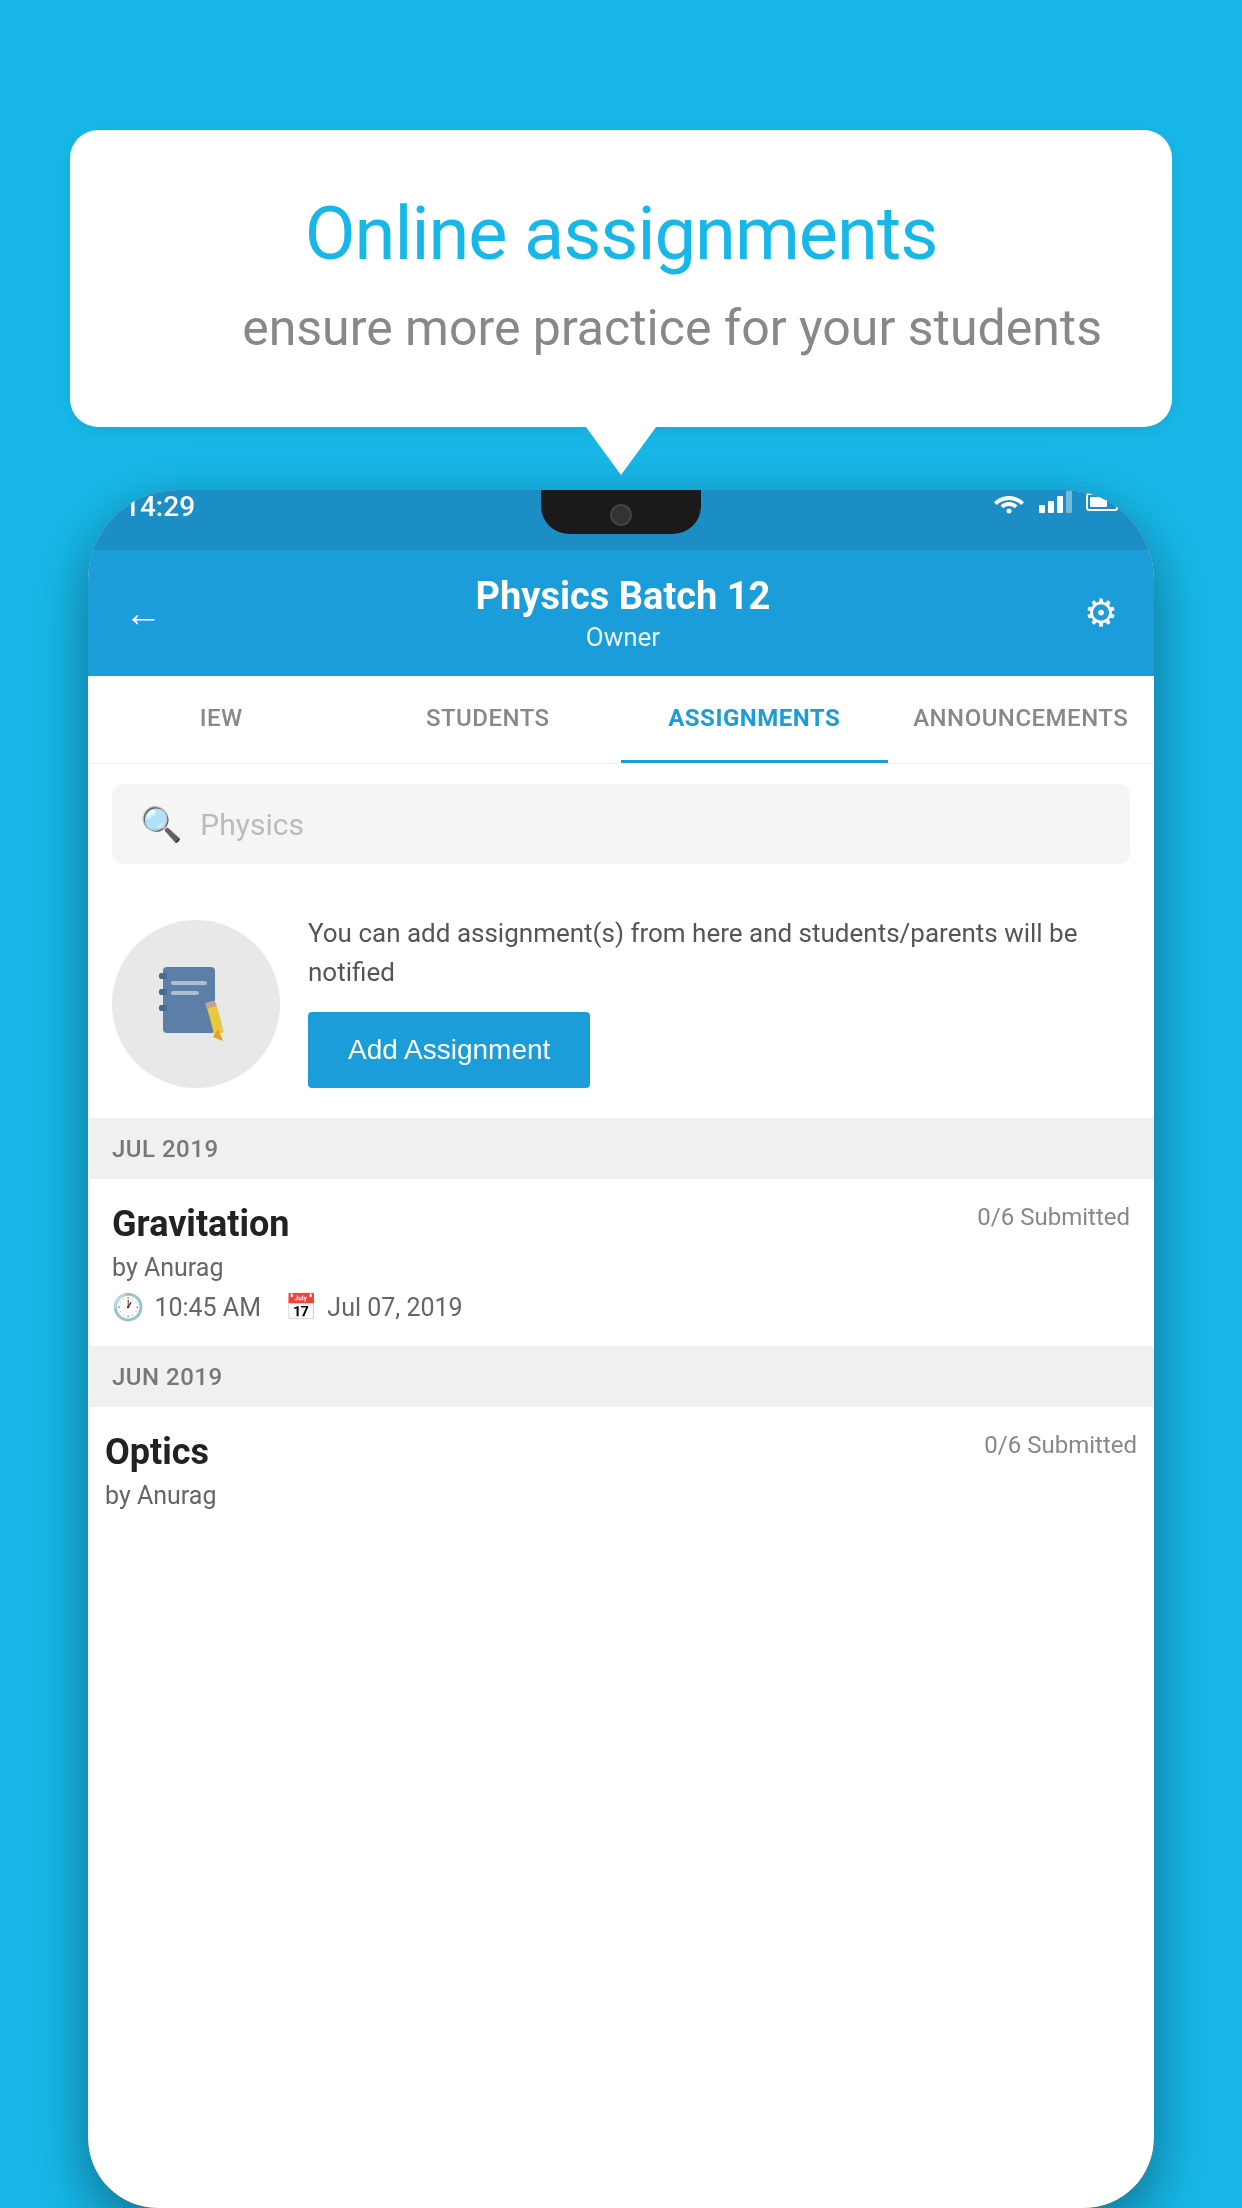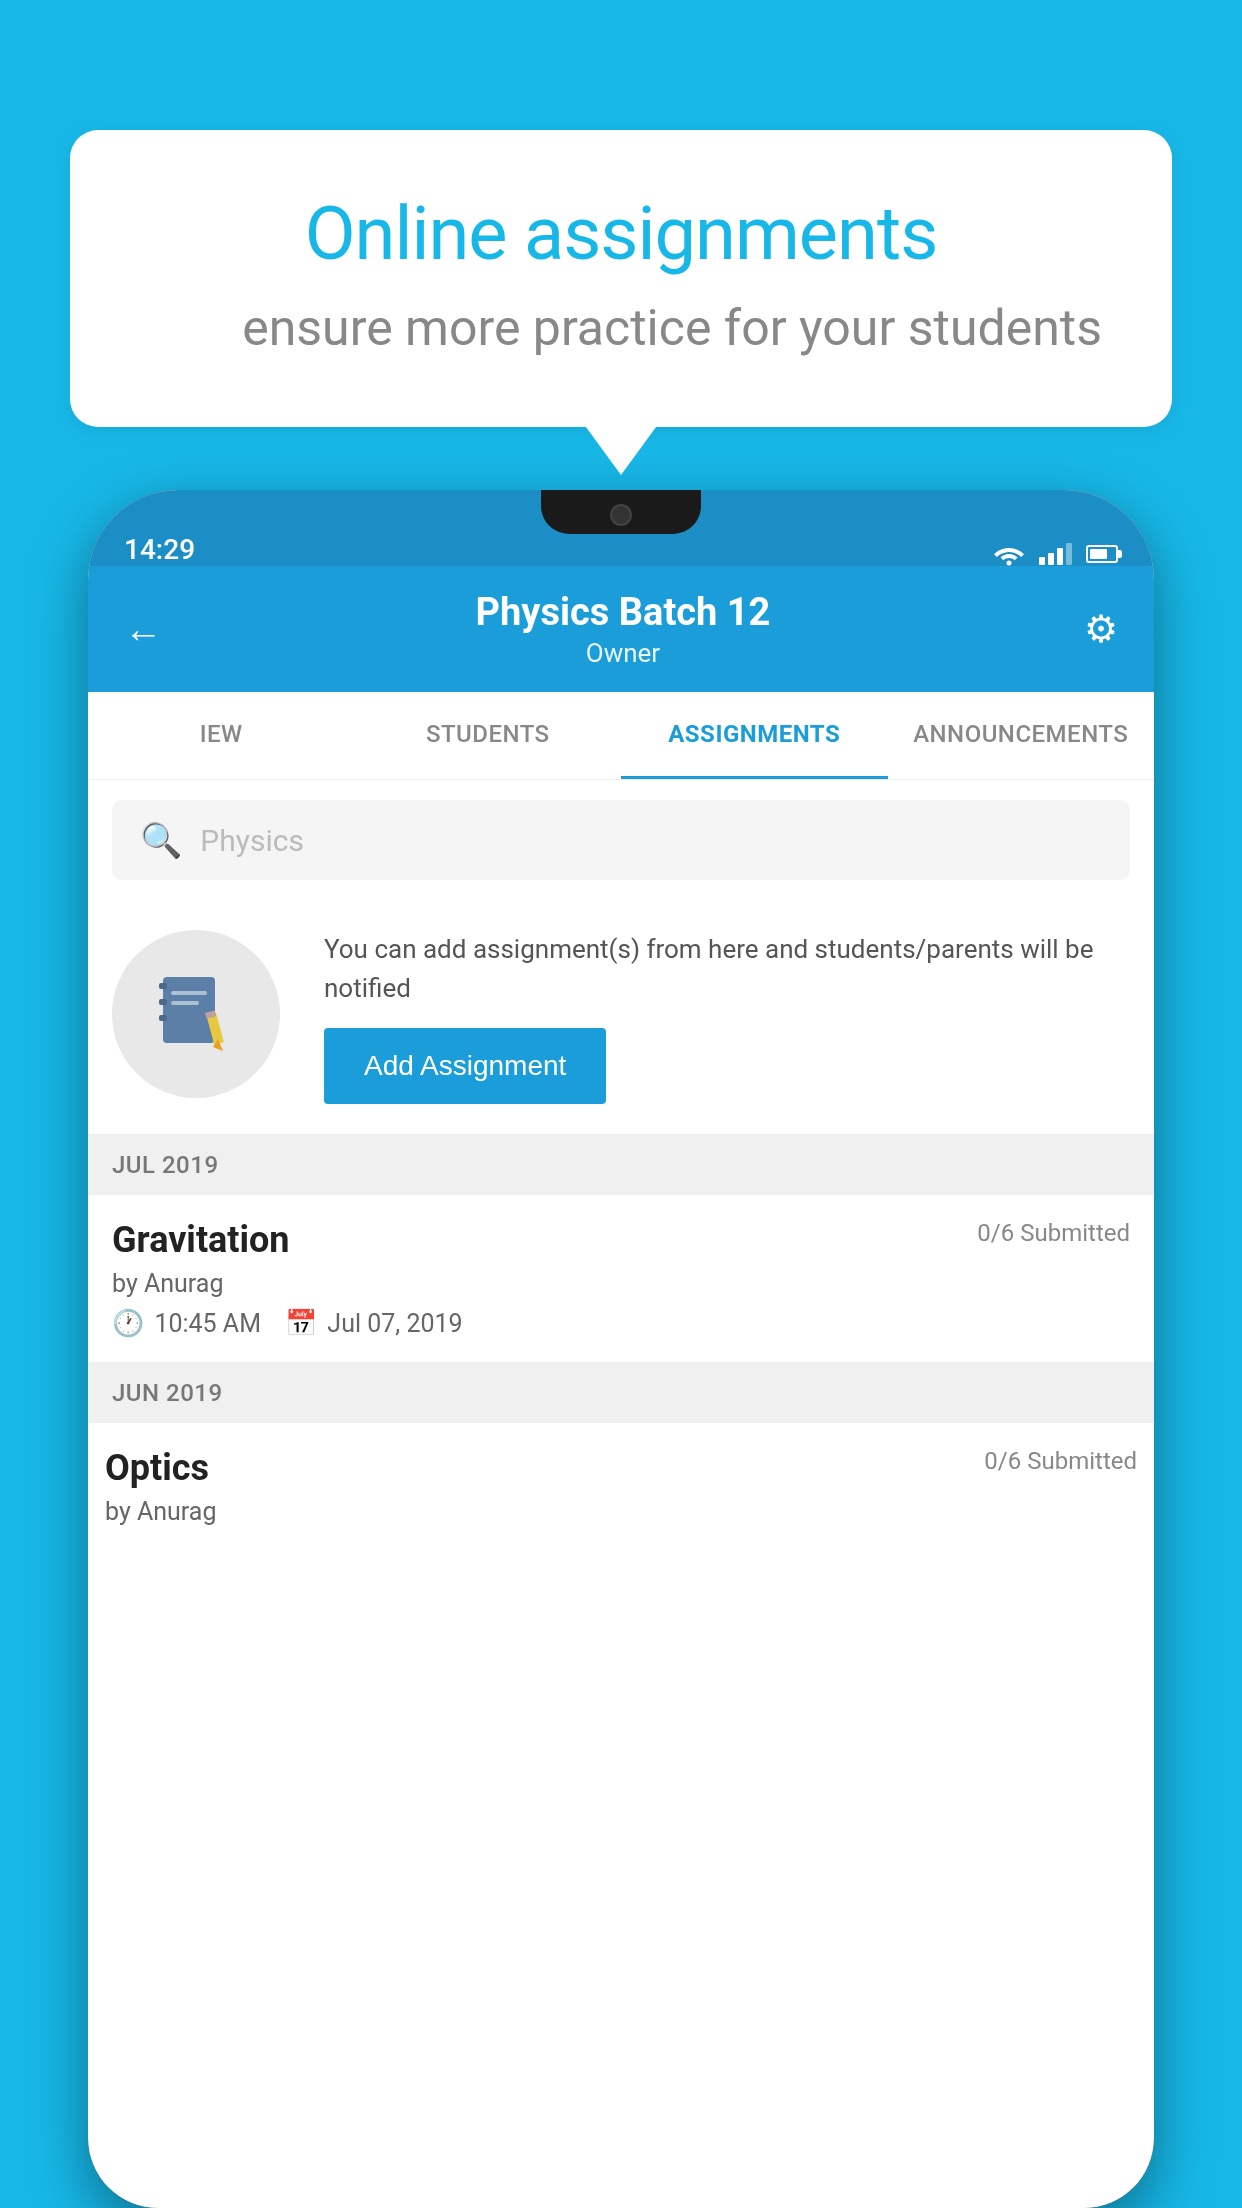--- a/index.html
+++ b/index.html
@@ -93,23 +93,23 @@
       width: 22px;
       height: 22px;
       background: #333;
       border-radius: 50%;
       border: 2px solid #444;
     }
 
     
     .status-bar {
       background: #1a8ec5;
-      height: 76px;
-      display: flex;
-      align-items: flex-end;
+      height: 60px;
+      display: flex;
+      align-items: flex-start;
       justify-content: space-between;
       padding: 0 36px;
       position: relative;
       z-index: 50;
     }
 
     .status-time {
       color: white;
       font-size: 28px;
       font-weight: 500;
@@ -268,22 +268,22 @@
 
     .search-placeholder {
       color: #bbb;
       font-size: 30px;
     }
 
     
     .promo-section {
       padding: 30px 24px;
       display: flex;
-      align-items: flex-start;
-      gap: 44px;
+      align-items: flex-end;
+      gap: 28px;
       border-bottom: 1px solid #eee;
     }
 
     .promo-icon-circle {
       width: 168px;
       height: 168px;
       border-radius: 50%;
       background: #e8e8e8;
       display: flex;
       align-items: center;

